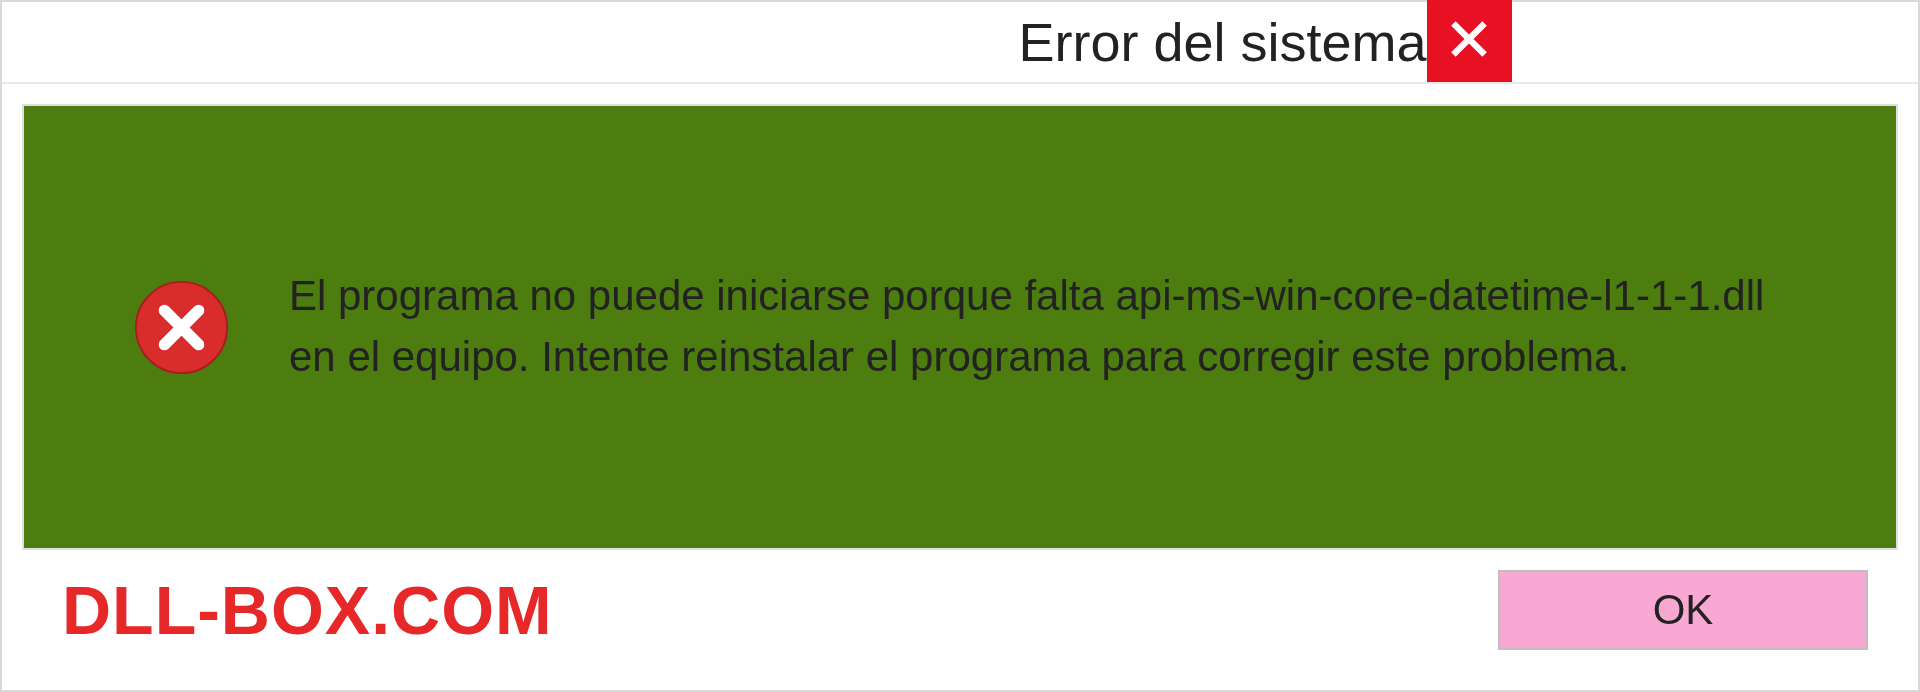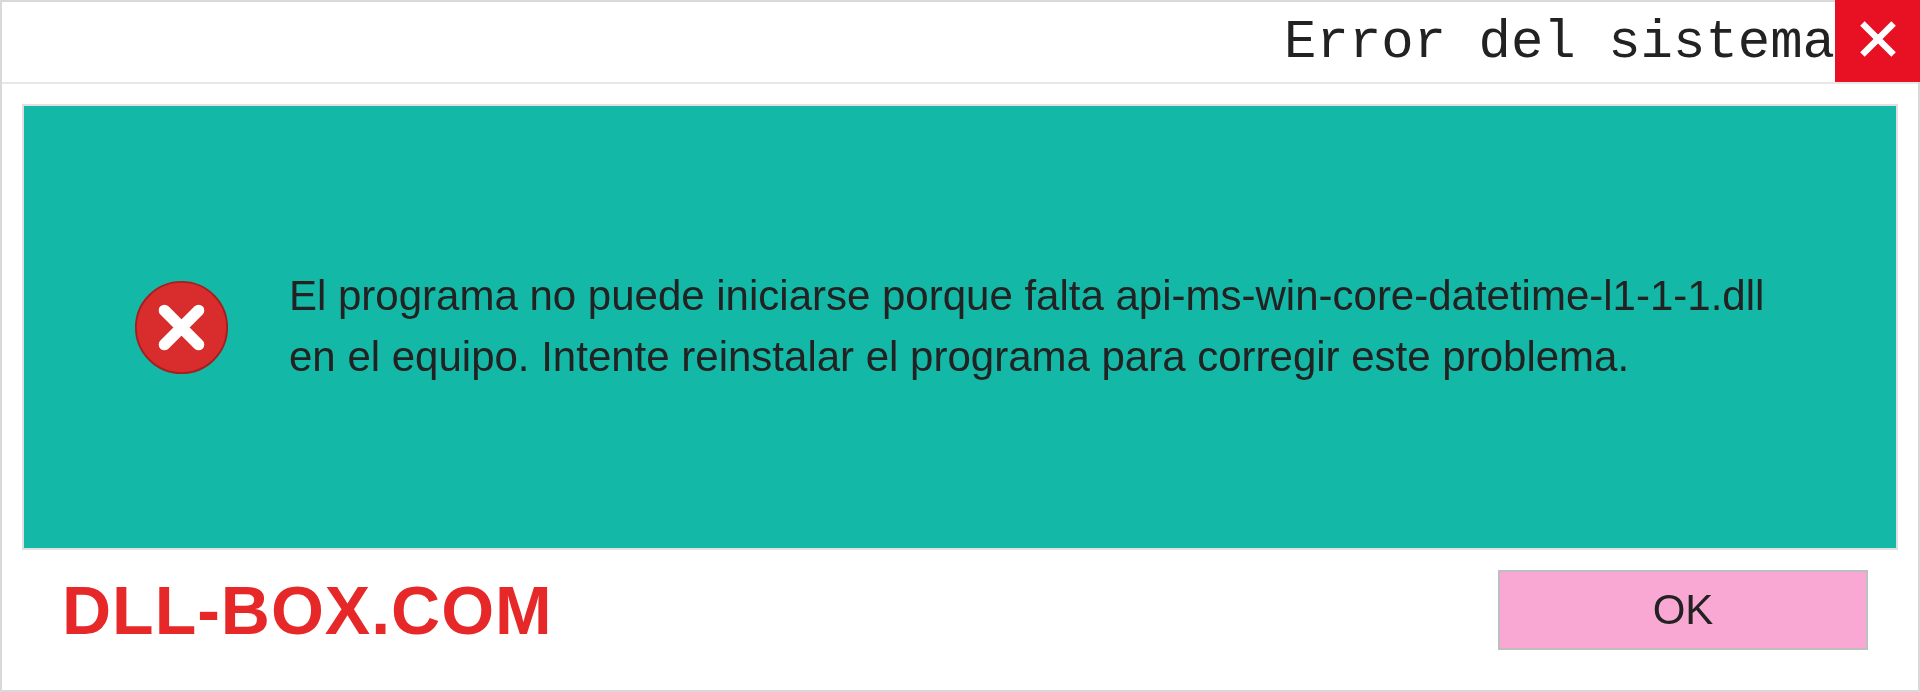--- a/index.html
+++ b/index.html
@@ -21,24 +21,23 @@
       border: 2px solid #d9d9d9;
       display: flex;
       flex-direction: column;
     }
     .titlebar {
       height: 82px;
       background: #ffffff;
       border-bottom: 2px solid #e8e8e8;
       display: flex;
       align-items: center;
-      justify-content: flex-end;
+      justify-content: center;
       padding-left: 608px;
       position: relative;
-      font-family: Liberation Mono, monospace;
     }
     .title-text {
       font-size: 54px;
       color: #222;
       font-weight: 400;
     }
     .close-button {
       width: 85px;
       height: 82px;
       background: #e81123;
@@ -54,21 +53,21 @@
       height: 40px;
     }
     .content-area {
       flex: 1;
       padding: 20px;
       display: flex;
       flex-direction: column;
     }
     .message-panel {
       flex: 1;
-      background: #14b8a6;
+      background: #4d7c0f;
       border: 2px solid #e0e0e0;
       display: flex;
       align-items: center;
       padding: 60px 90px 60px 110px;
       gap: 60px;
     }
     .error-icon {
       width: 95px;
       height: 95px;
       flex-shrink: 0;

